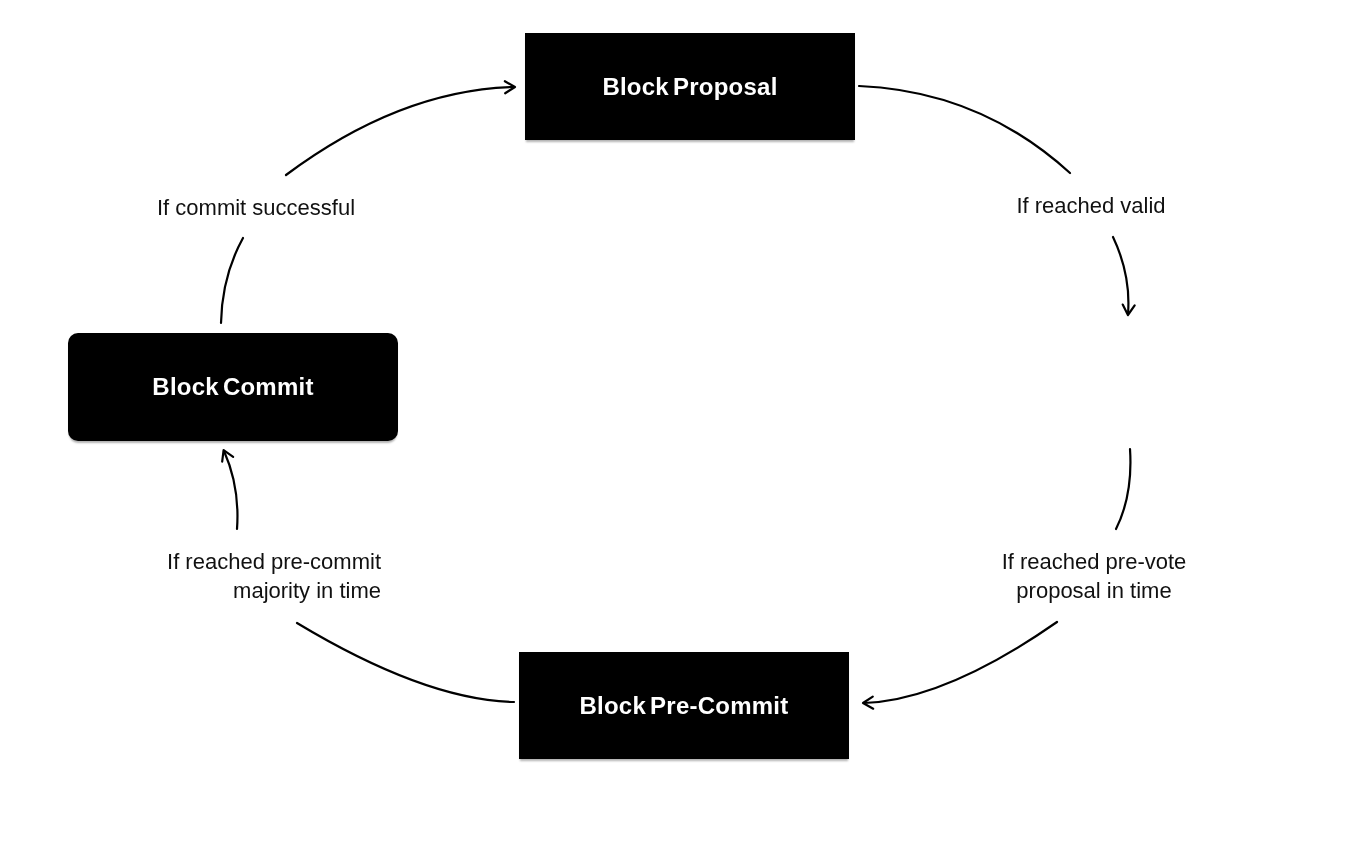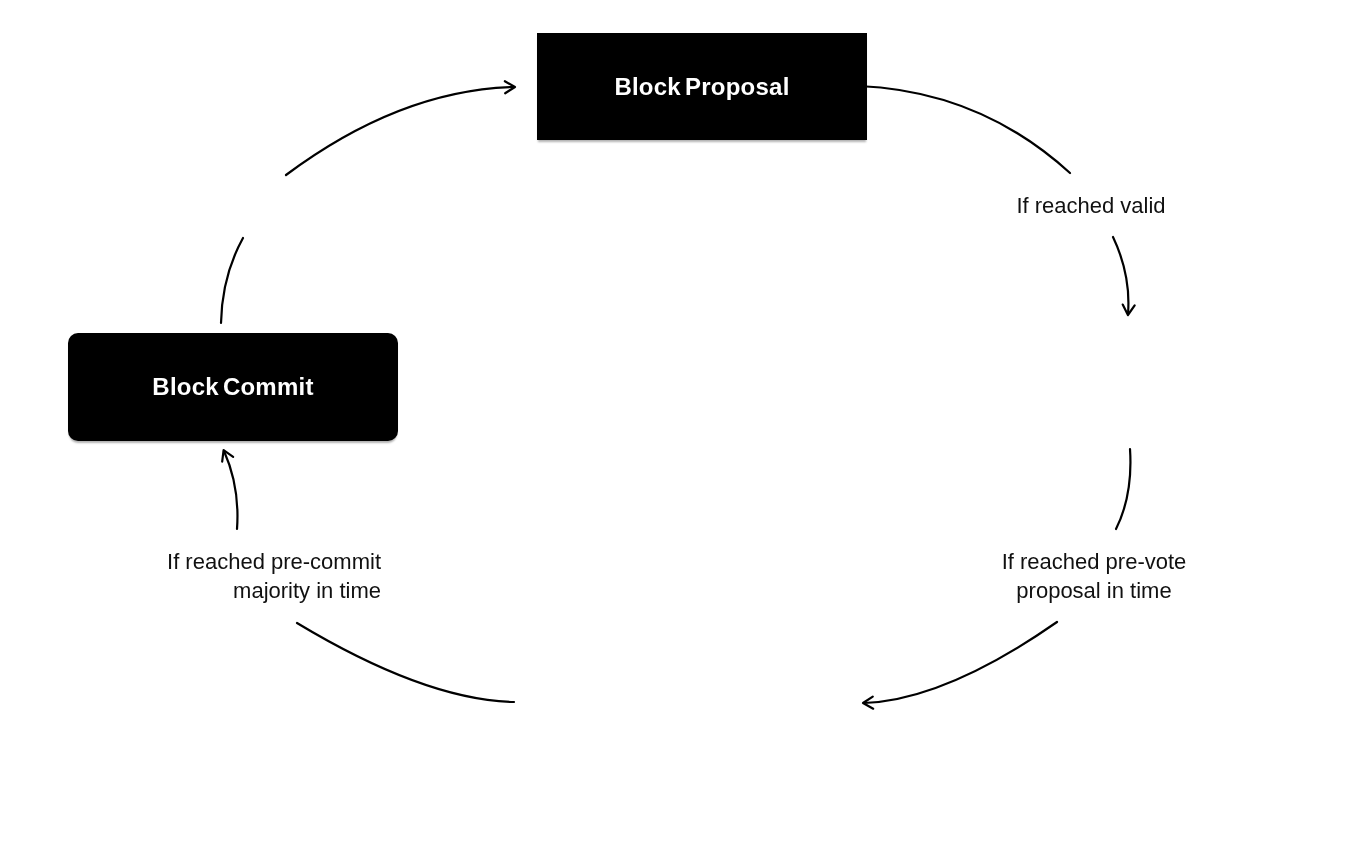--- a/index.html
+++ b/index.html
@@ -22,21 +22,21 @@
     color: #ffffff;
     display: flex;
     align-items: center;
     justify-content: center;
     font-weight: 700;
     font-size: 24px;
     word-spacing: -0.12em;
     letter-spacing: 0.01em;
     box-shadow: 0 3px 2px -1px rgba(0,0,0,0.3);
   }
-  .node-top    { left: 537px; top: 33px;  width: 330px; height: 107px; }
+  .node-top    { left: 525px; top: 33px;  width: 330px; height: 107px; }
   .node-right  { left: 959px; top: 333px; width: 330px; height: 108px; }
   .node-bottom { left: 519px; top: 652px; width: 330px; height: 107px; }
   .node-left   { left: 68px;  top: 333px; width: 330px; height: 108px; border-radius: 10px; }
   .edge-label {
     position: absolute;
     transform: translate(-50%, -50%);
     color: #111111;
     font-size: 22px;
     line-height: 29px;
     text-align: center;
@@ -69,25 +69,29 @@
 
     <path d="M 514 702 Q 425 700 297 623" fill="none" stroke="#000000" stroke-width="2.2" stroke-linecap="round"></path>
     <path d="M 237 529 Q 240 487 224 451" marker-end="url(#arrowhead)" fill="none" stroke="#000000" stroke-width="2.2" stroke-linecap="round"></path>
   </svg>
 
   <div class="node node-top">
     <span>Block Proposal</span>
   </div>
 
 
+  <div class="node node-bottom">
+    <span>Block Pre-Commit</span>
+  </div>
 
   <div class="node node-left">
     <span>Block Commit</span>
   </div>
 
   <div class="edge-label el-proposal-valid">If reached valid</div>
 
   <div class="edge-label el-prevote-majority">If reached pre-vote proposal in time</div>
 
   <div class="edge-label el-precommit-majority">If reached pre-commit majority in time</div>
 
+  <div class="edge-label el-commit-successful">If commit successful</div>
 
 </div>
 
 </body></html>

